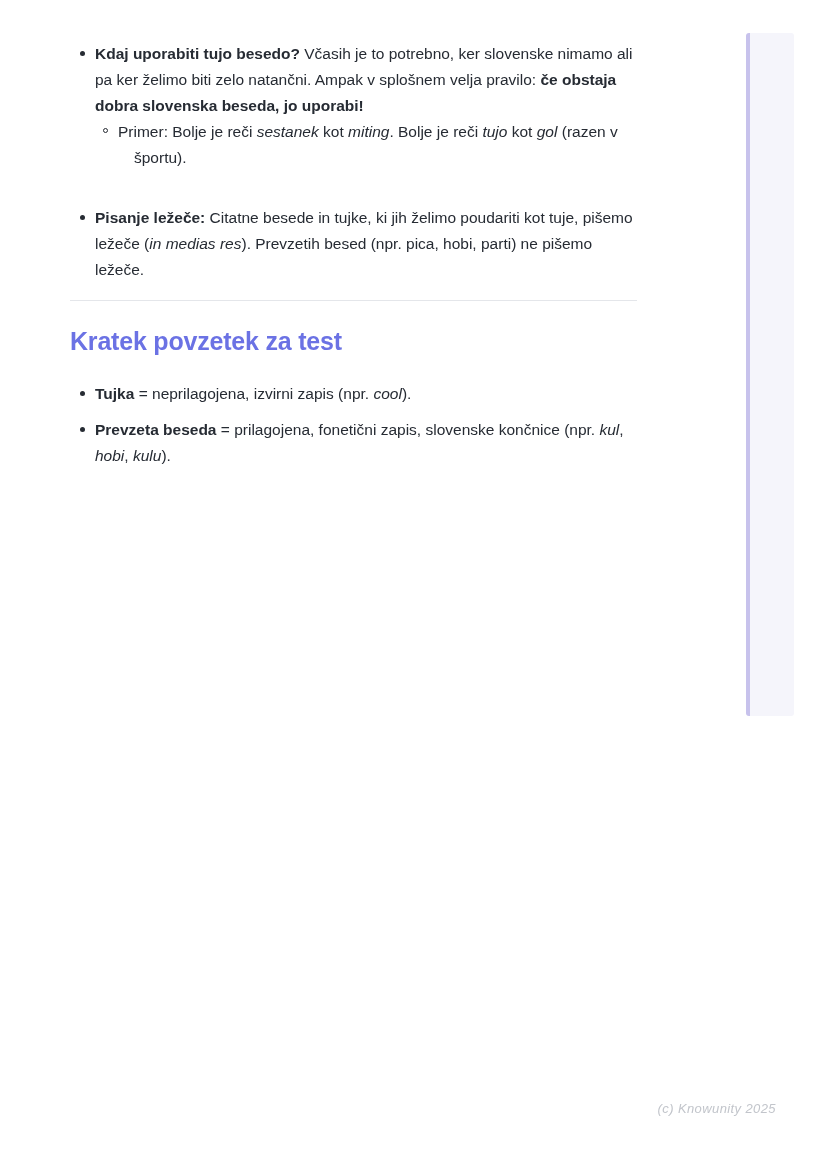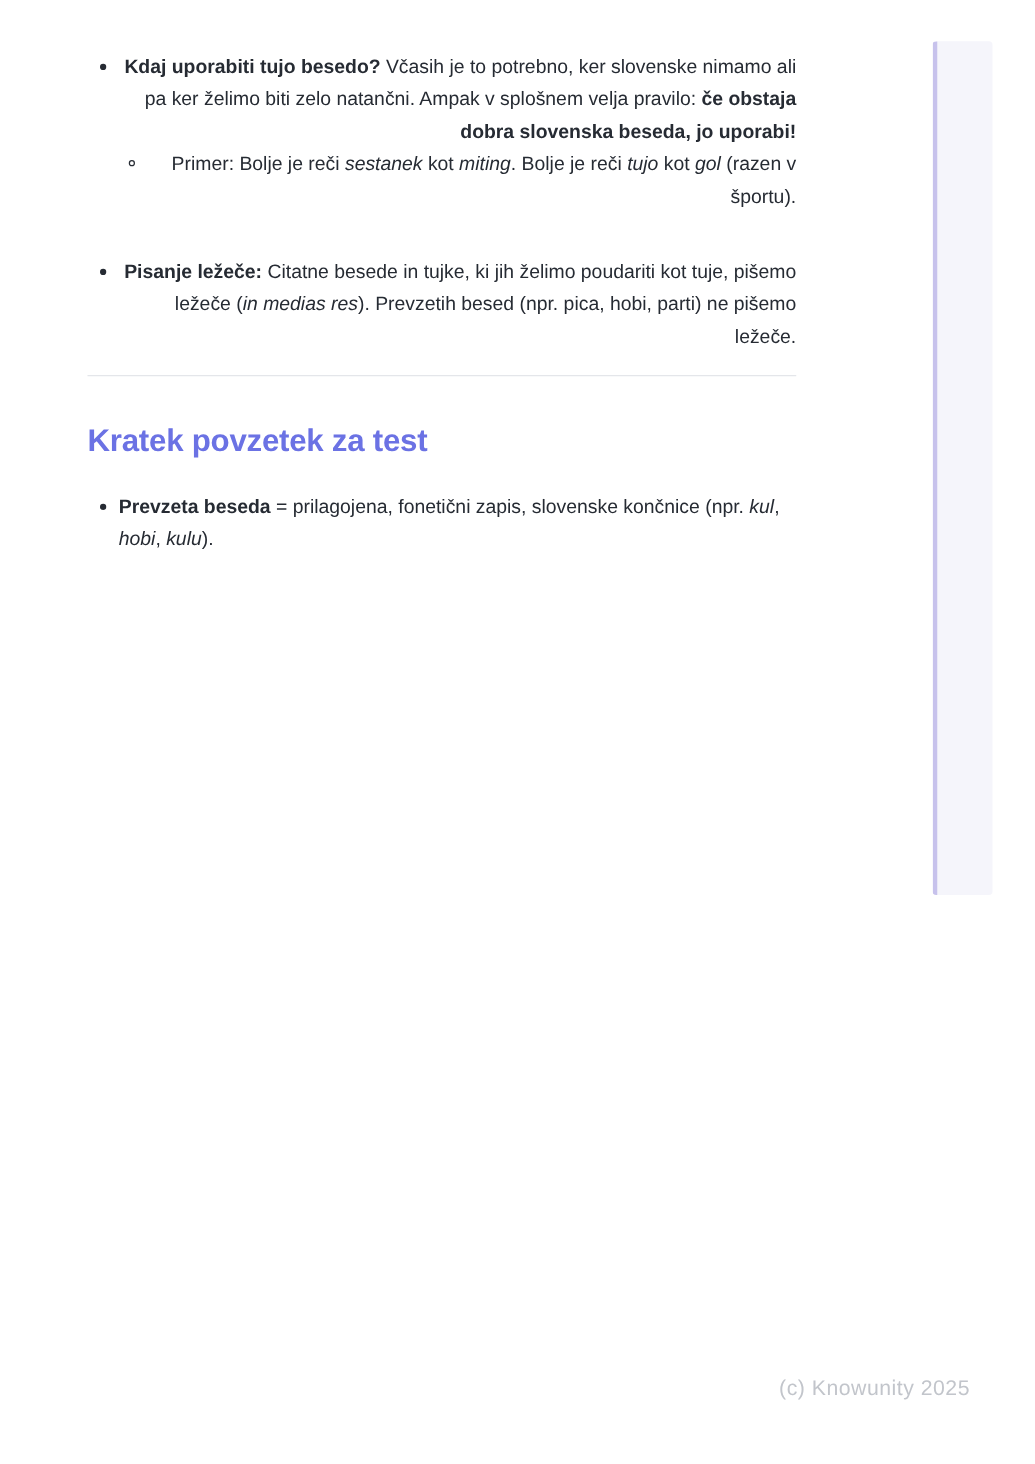--- a/index.html
+++ b/index.html
@@ -14,53 +14,53 @@
   html,body{margin:0;padding:0;}
   body{
     width:828px;height:1171px;position:relative;overflow:hidden;
     background:#ffffff;
     font-family:"Liberation Sans","DejaVu Sans",sans-serif;
     color:var(--body-text);
   }
   .content{position:absolute;left:70px;top:41px;width:567px;}
   .list{display:block;}
   .li{display:flex;align-items:flex-start;font-size:15.5px;line-height:26px;}
-  .l1 .li{margin-bottom:17px;text-align:right;}
+  .l1 .li{margin-bottom:17px;}
   .l2 .li{margin-bottom:10px;}
   .dot{
     width:5px;height:5px;border-radius:50%;
     background:var(--body-text);
     margin:10px 0 0 10px;flex:none;
   }
   .odot{
     width:5px;height:5px;border-radius:50%;
     background:transparent;border:1.5px solid var(--body-text);
     margin:9px 0 0 8px;flex:none;
   }
   .li-body{margin-left:10px;flex:1;min-width:0;}
   .sub-body{margin-left:10px;flex:1;min-width:0;}
   .subtext{display:block;padding-left:16px;text-indent:-16px;}
   .sublist{margin-top:0;}
   .b{font-weight:700;}
   .i{font-style:italic;margin-top:36px;}
   hr.divider{margin:13px 0 0 0;border:none;border-top:1px solid var(--divider);width:100%;}
   h2.heading{
-    margin:36px 0 0 0;font-size:25px;line-height:33px;font-weight:700;
+    margin:24px 0 0 0;font-size:25px;line-height:33px;font-weight:700;
     color:var(--heading-accent);letter-spacing:-0.2px;
   }
   .l2{margin-top:23px;}
   .side-strip{
     position:absolute;left:746px;top:33px;width:48px;height:683px;
     background:var(--strip-fill);
     border-left:4px solid var(--strip-border);
     border-radius:3px;
   }
   .footer{
     position:absolute;top:1101px;right:52px;
-    font-size:17px;letter-spacing:0.4px;color:var(--footer-text);
+    font-size:13px;letter-spacing:0.4px;color:var(--footer-text);font-style:italic;
   }
 </style>
 </head>
 <body>
 
 <div class="content">
 
   <div class="list l1">
 
     <div class="li">
@@ -86,20 +86,26 @@
     </div>
 
   </div>
 
   <hr class="divider">
 
   <h2 class="heading">Kratek povzetek za test</h2>
 
   <div class="list l2">
 
+    <div class="li">
+      <span class="dot"></span>
+      <div class="li-body">
+        <span><span class="b">Tujka</span><span> = neprilagojena, izvirni zapis (npr. </span><span class="i">cool</span><span>).</span></span>
+      </div>
+    </div>
 
     <div class="li">
       <span class="dot"></span>
       <div class="li-body">
         <span><span class="b">Prevzeta beseda</span><span> = prilagojena, fonetični zapis, slovenske končnice (npr. </span><span class="i">kul</span><span>, </span><span class="i">hobi</span><span>, </span><span class="i">kulu</span><span>).</span></span>
       </div>
     </div>
 
 
 

